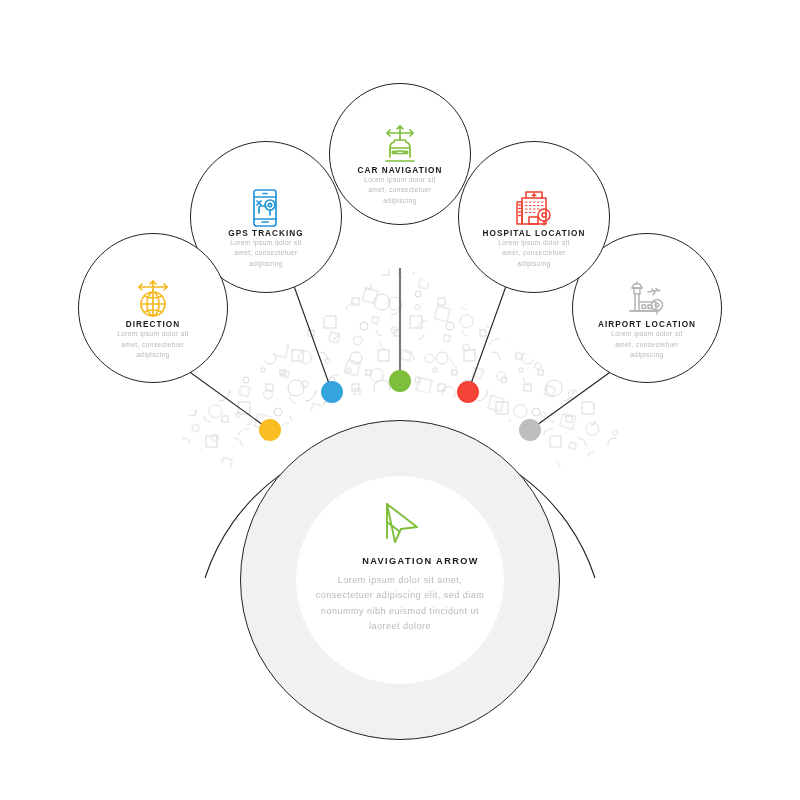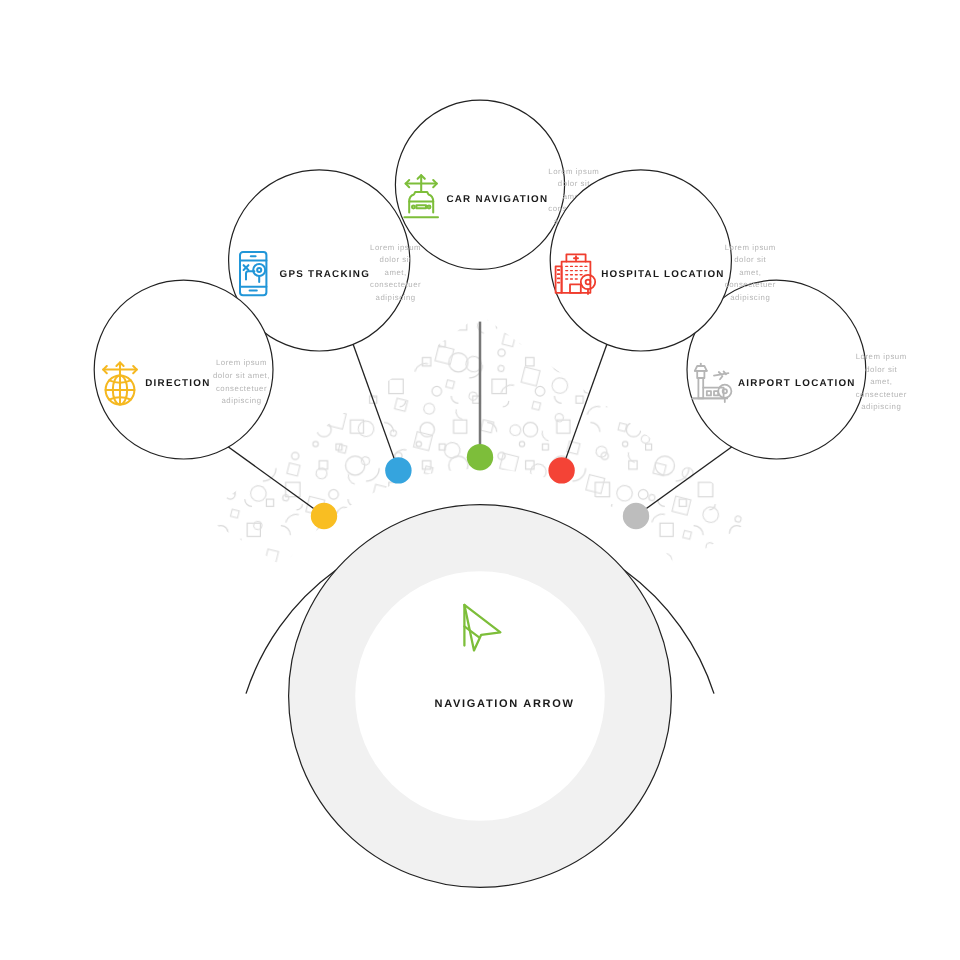--- a/index.html
+++ b/index.html
@@ -26,23 +26,23 @@
   }
 
   
   .node {
     position: absolute;
     border-radius: 50%;
     background: #ffffff;
     border: 1.1px solid #222222;
     box-sizing: border-box;
     display: flex;
-    flex-direction: row;
+    flex-direction: column;
     align-items: center;
-    justify-content: flex-start;
+    justify-content: center;
     text-align: center;
     z-index: 6;
   }
   .node .node-icon {
     display: block;
     line-height: 0;
   }
   .node .node-title {
     font-family: "Liberation Sans", sans-serif;
     font-weight: bold;
@@ -89,21 +89,21 @@
     padding-top: 22px;
     box-sizing: border-box;
     text-align: center;
   }
   #center-inner .center-title {
     font-family: "Liberation Sans", sans-serif;
     font-weight: bold;
     color: #1a1a1a;
     letter-spacing: 1.4px;
     font-size: 9.2px;
-    margin-top: 24px;
+    margin-top: 0;
     padding-left: 41px;
   }
   #center-inner .center-desc {
     font-family: "Liberation Sans", sans-serif;
     color: #b9b9b9;
     font-size: 9px;
     line-height: 1.72;
     letter-spacing: 0.5px;
     margin-top: 7px;
     max-width: 178px;
@@ -216,20 +216,21 @@
 
   <div id="center-inner">
     <span class="node-icon">
       <svg width="54" height="54" viewBox="0 0 54 54" fill="none" stroke="#7DBE3A" stroke-width="1.9" stroke-linecap="round" stroke-linejoin="round">
         <path d="M14 6 L14 40"></path>
         <path d="M14 6 L44 29 L28 31 L22 44 Z"></path>
         <path d="M14 24 L26 33"></path>
       </svg>
     </span>
     <div class="center-title">NAVIGATION ARROW</div>
+    <div class="center-desc">Lorem ipsum dolor sit amet, consectetuer adipiscing elit, sed diam nonummy nibh euismod tincidunt ut laoreet dolore</div>
   </div>
 
   <div class="node" style="left:190px; top:141px; width:152px; height:152px; padding-top:22px;">
     <span class="node-icon">
       <svg width="42" height="42" viewBox="0 0 42 42" fill="none" stroke="#2196D8" stroke-width="1.7" stroke-linecap="round" stroke-linejoin="round">
         <rect x="9" y="3" width="22" height="36" rx="2.5"></rect>
         <path d="M9 10 L31 10"></path>
         <path d="M9 32 L31 32"></path>
         <path d="M18 6.5 L22 6.5"></path>
         <path d="M17 35 L23 35"></path>

